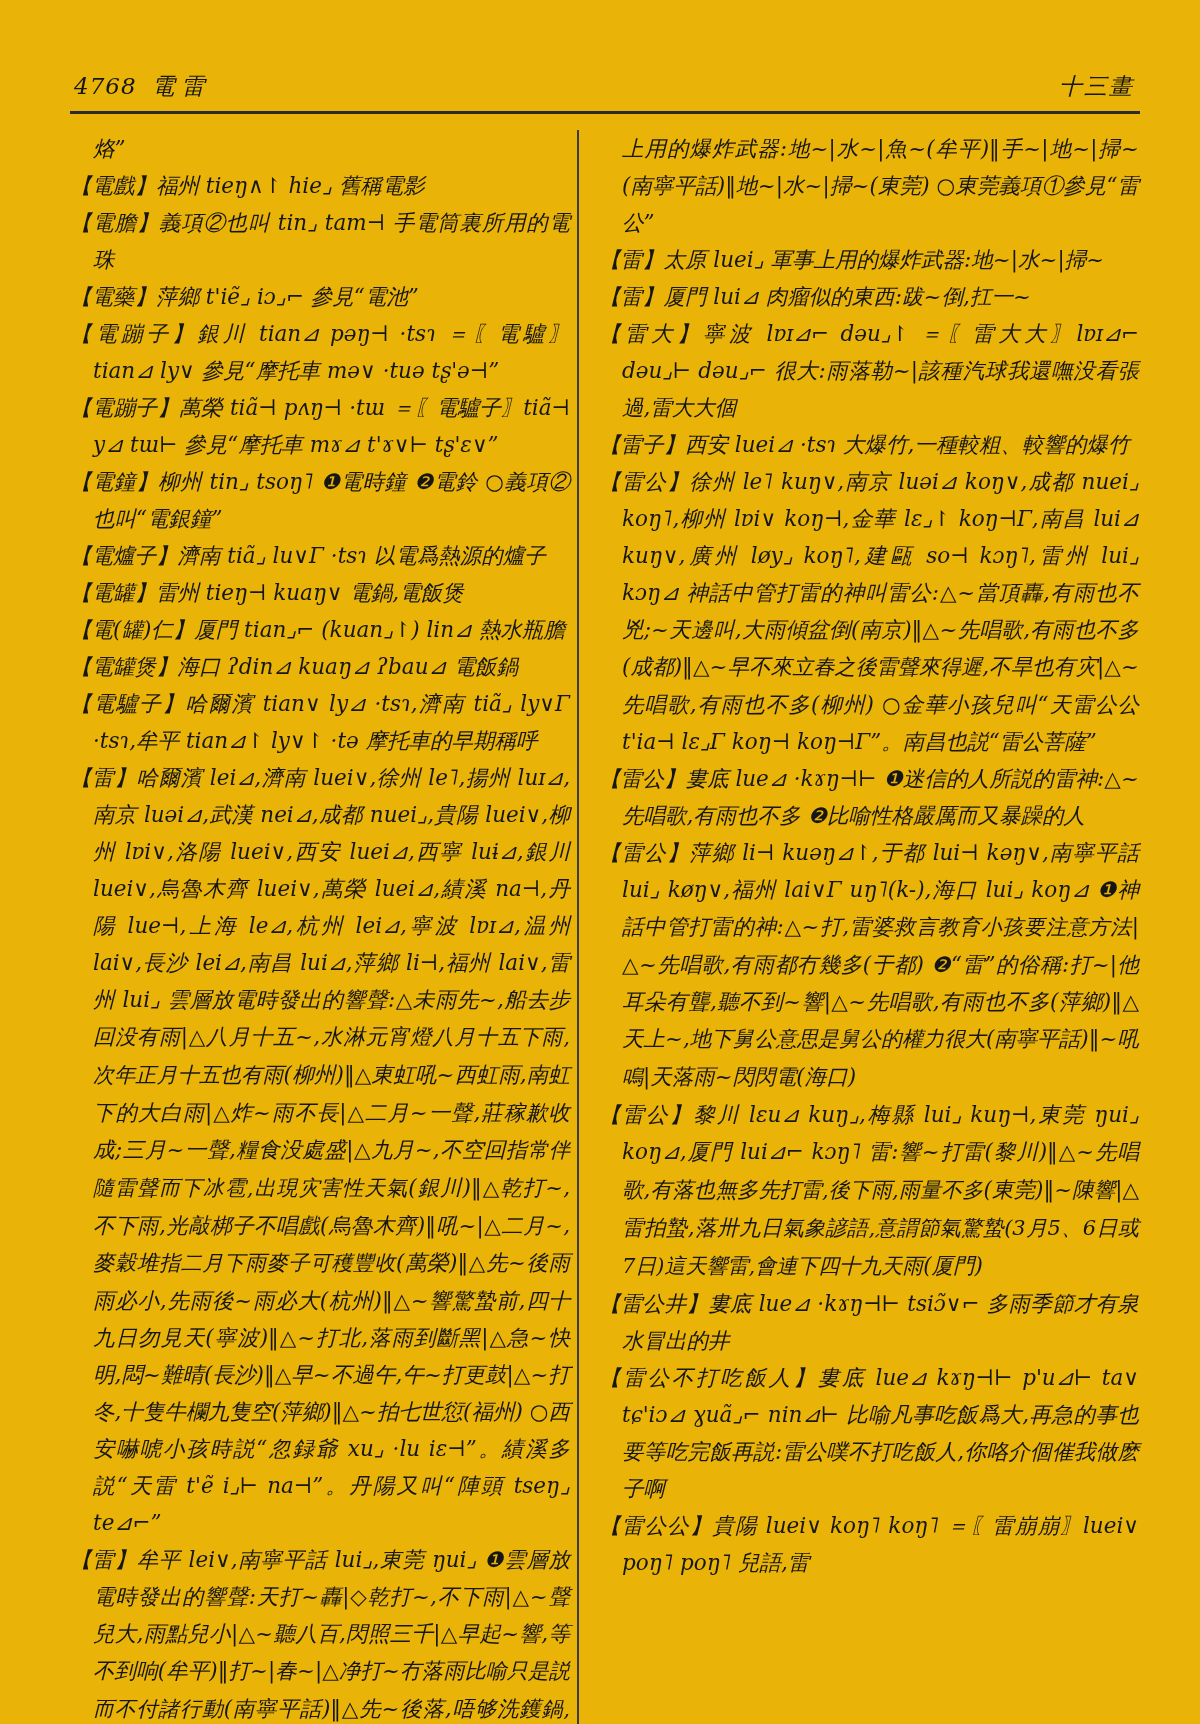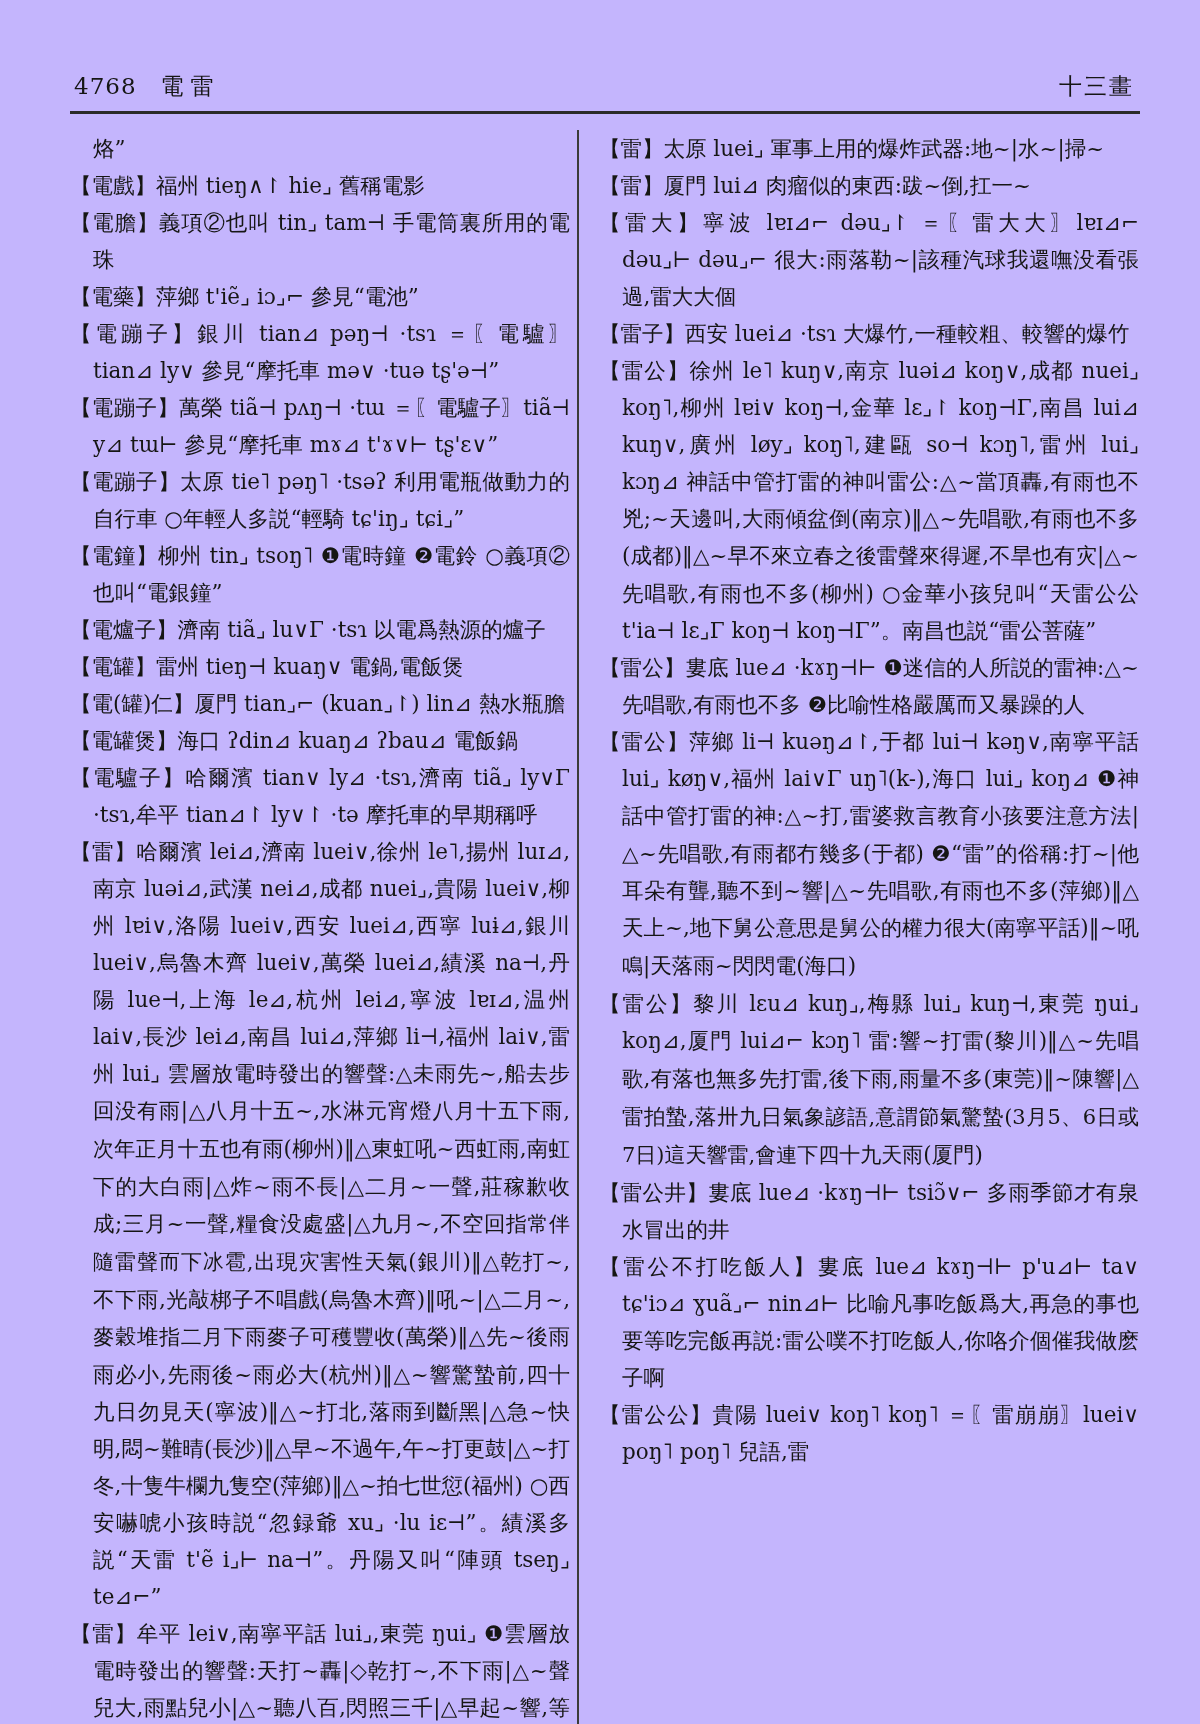--- a/index.html
+++ b/index.html
@@ -4,35 +4,36 @@
 <style>
   html,body{margin:0;padding:0;}
   body{
     width:1200px;height:1724px;
     background:#f3f2ee;
     font-family:"DejaVu Serif","Liberation Serif",serif;
   }
   .page{
     box-sizing:border-box;
     width:1200px;height:1724px;
-    background:#c4b5fd;
+    background:#eab308;
     color:#161614;
     padding:54px 60px 0 70px;
     overflow:hidden;
+    font-style:italic;
   }
   .page-header{
     display:flex;
     justify-content:space-between;
     align-items:baseline;
     font-size:23px;
     padding:0 6px 0 4px;
   }
   .header-left{display:flex;align-items:baseline;}
   .page-number{letter-spacing:1px;}
-  .running-head{margin-left:24px;letter-spacing:7px;}
+  .running-head{margin-left:15px;letter-spacing:7px;}
   .section-label{letter-spacing:2px;margin-top:17px;}
   .rule{
     border-top:3px solid #2b2b28;
     margin-top:9px;
   }
   .columns{
     display:flex;
     margin-top:16px;
     align-items:stretch;
   }
@@ -72,32 +73,32 @@
   <div class="rule"></div>
 
   <main class="columns">
     <section class="col col-left">
         <p class="entry cont"><span class="">烙”</span></p>
         <p class="entry"><span class="">【電戲】福州 tieŋ∧↾ hie⌟ 舊稱電影</span></p>
         <p class="entry"><span class="">【電膽】義項②也叫 tin⌟ tam⊣ 手電筒裏所用的電珠</span></p>
         <p class="entry"><span class="">【電藥】萍鄉 t'iẽ⌟ iɔ⌟⌐ 參見“電池”</span></p>
         <p class="entry"><span class="">【電蹦子】銀川 tian⊿ pəŋ⊣ ·tsɿ ＝〖電驢〗tian⊿ ly∨ 參見“摩托車 mə∨ ·tuə tʂ'ə⊣”</span></p>
         <p class="entry"><span class="">【電蹦子】萬榮 tiã⊣ pʌŋ⊣ ·tɯ ＝〖電驢子〗tiã⊣ y⊿ tɯ⊢ 參見“摩托車 mɤ⊿ t'ɤ∨⊢ tʂ'ɛ∨”</span></p>
-        <p class="entry"><span class="">【電蹦子】太原 tie˥ pəŋ˥ ·tsəʔ 利用電瓶做動力的自行車 ○年輕人多説“輕騎 tɕ'iŋ⌟ tɕi⌟”</span></p>
         <p class="entry"><span class="">【電鐘】柳州 tin⌟ tsoŋ˥ ❶電時鐘 ❷電鈴 ○義項②也叫“電銀鐘”</span></p>
         <p class="entry"><span class="">【電爐子】濟南 tiã⌟ lu∨Γ ·tsɿ 以電爲熱源的爐子</span></p>
         <p class="entry"><span class="">【電罐】雷州 tieŋ⊣ kuaŋ∨ 電鍋,電飯煲</span></p>
         <p class="entry"><span class="">【電(罐)仁】厦門 tian⌟⌐ (kuan⌟↾) lin⊿ 熱水瓶膽</span></p>
         <p class="entry"><span class="">【電罐煲】海口 ʔdin⊿ kuaŋ⊿ ʔbau⊿ 電飯鍋</span></p>
         <p class="entry"><span class="">【電驢子】哈爾濱 tian∨ ly⊿ ·tsɿ,濟南 tiã⌟ ly∨Γ ·tsɿ,牟平 tian⊿↾ ly∨↾ ·tə 摩托車的早期稱呼</span></p>
         <p class="entry"><span class="">【雷】哈爾濱 lei⊿,濟南 luei∨,徐州 le˥,揚州 luɪ⊿,南京 luəi⊿,武漢 nei⊿,成都 nuei⌟,貴陽 luei∨,柳州 lɐi∨,洛陽 luei∨,西安 luei⊿,西寧 luɨ⊿,銀川 luei∨,烏魯木齊 luei∨,萬榮 luei⊿,績溪 na⊣,丹陽 lue⊣,上海 le⊿,杭州 lei⊿,寧波 lɐɪ⊿,温州 lai∨,長沙 lei⊿,南昌 lui⊿,萍鄉 li⊣,福州 lai∨,雷州 lui⌟ 雲層放電時發出的響聲:△未雨先~,船去步回</span><span class="small">没有雨</span><span class="">|△八月十五~,水淋元宵燈</span><span class="small">八月十五下雨,次年正月十五也有雨</span><span class="">(柳州)‖△東虹吼~西虹雨,南虹下的大白雨|△炸~雨不長|△二月~一聲,莊稼歉收成;三月~一聲,糧食没處盛|△九月~,不空回</span><span class="small">指常伴隨雷聲而下冰雹,出現灾害性天氣</span><span class="">(銀川)‖△乾打~,不下雨,光敲梆子不唱戲(烏魯木齊)‖吼~|△二月~,麥穀堆</span><span class="small">指二月下雨麥子可穫豐收</span><span class="">(萬榮)‖△先~後雨雨必小,先雨後~雨必大(杭州)‖△~響驚蟄前,四十九日勿見天(寧波)‖△~打北,落雨到斷黑|△急~快明,悶~難晴(長沙)‖△早~不過午,午~打更鼓|△~打冬,十隻牛欄九隻空(萍鄉)‖△~拍七世愆(福州) ○西安嚇唬小孩時説“忽録爺 xu⌟ ·lu iɛ⊣”。績溪多説“天雷 t'ẽ i⌟⊢ na⊣”。丹陽又叫“陣頭 tseŋ⌟ te⊿⌐”</span></p>
         <p class="entry"><span class="">【雷】牟平 lei∨,南寧平話 lui⌟,東莞 ŋui⌟ ❶雲層放電時發出的響聲:天打~轟|◇乾打~,不下雨|△~聲兒大,雨點兒小|△~聽八百,閃照三千|△早起~響,等不到响(牟平)‖打~|春~|△净打~冇落雨</span><span class="small">比喻只是説而不付諸行動</span><span class="">(南寧平話)‖△先~後落,唔够洗鑊</span><span class="small">鍋,先打雷,後下雨,雨量不大</span></p>
       </section>
     <div class="divider"></div>
     <section class="col col-right">
+        <p class="entry cont"><span class="">上用的爆炸武器:地~|水~|魚~(牟平)‖手~|地~|掃~(南寧平話)‖地~|水~|掃~(東莞) ○東莞義項①參見“雷公”</span></p>
         <p class="entry"><span class="">【雷】太原 luei⌟ 軍事上用的爆炸武器:地~|水~|掃~</span></p>
         <p class="entry"><span class="">【雷】厦門 lui⊿ 肉瘤似的東西:跋~倒,扛一~</span></p>
         <p class="entry"><span class="">【雷大】寧波 lɐɪ⊿⌐ dəu⌟↾ ＝〖雷大大〗lɐɪ⊿⌐ dəu⌟⊢ dəu⌟⌐ 很大:雨落勒~|該種汽球我還嘸没看張過,雷大大個</span></p>
         <p class="entry"><span class="">【雷子】西安 luei⊿ ·tsɿ 大爆竹,一種較粗、較響的爆竹</span></p>
         <p class="entry"><span class="">【雷公】徐州 le˥ kuŋ∨,南京 luəi⊿ koŋ∨,成都 nuei⌟ koŋ˥,柳州 lɐi∨ koŋ⊣,金華 lɛ⌟↾ koŋ⊣Γ,南昌 lui⊿ kuŋ∨,廣州 løy⌟ koŋ˥,建甌 so⊣ kɔŋ˥,雷州 lui⌟ kɔŋ⊿ 神話中管打雷的神叫雷公:△~當頂轟,有雨也不兇;~天邊叫,大雨傾盆倒(南京)‖△~先唱歌,有雨也不多(成都)‖△~早不來</span><span class="small">立春之後雷聲來得遲</span><span class="">,不旱也有灾|△~先唱歌,有雨也不多(柳州) ○金華小孩兒叫“天雷公公 t'ia⊣ lɛ⌟Γ koŋ⊣ koŋ⊣Γ”。南昌也説“雷公菩薩”</span></p>
         <p class="entry"><span class="">【雷公】婁底 lue⊿ ·kɤŋ⊣⊢ ❶迷信的人所説的雷神:△~先唱歌,有雨也不多 ❷比喻性格嚴厲而又暴躁的人</span></p>
         <p class="entry"><span class="">【雷公】萍鄉 li⊣ kuəŋ⊿↾,于都 lui⊣ kəŋ∨,南寧平話 lui⌟ køŋ∨,福州 lai∨Γ uŋ˥(k-),海口 lui⌟ koŋ⊿ ❶神話中管打雷的神:△~打,雷婆救</span><span class="small">言教育小孩要注意方法</span><span class="">|△~先唱歌,有雨都冇幾多(于都) ❷“雷”的俗稱:打~|他耳朵有聾,聽不到~響|△~先唱歌,有雨也不多(萍鄉)‖△天上~,地下舅公</span><span class="small">意思是舅公的權力很大</span><span class="">(南寧平話)‖~吼</span><span class="small">鳴</span><span class="">|天落雨~閃</span><span class="small">閃電</span><span class="">(海口)</span></p>
         <p class="entry"><span class="">【雷公】黎川 lɛu⊿ kuŋ⌟,梅縣 lui⌟ kuŋ⊣,東莞 ŋui⌟ koŋ⊿,厦門 lui⊿⌐ kɔŋ˥ 雷:響~</span><span class="small">打雷</span><span class="">(黎川)‖△~先唱歌,有落也無多</span><span class="small">先打雷,後下雨,雨量不多</span><span class="">(東莞)‖~陳</span><span class="small">響</span><span class="">|△雷拍蟄,落卅九日</span><span class="small">氣象諺語,意謂節氣驚蟄(3月5、6日或7日)這天響雷,會連下四十九天雨</span><span class="">(厦門)</span></p>
         <p class="entry"><span class="">【雷公井】婁底 lue⊿ ·kɤŋ⊣⊢ tsiɔ̃∨⌐ 多雨季節才有泉水冒出的井</span></p>
         <p class="entry"><span class="">【雷公不打吃飯人】婁底 lue⊿ kɤŋ⊣⊢ p'u⊿⊢ ta∨ tɕ'iɔ⊿ ɣuã⌟⌐ nin⊿⊢ 比喻凡事吃飯爲大,再急的事也要等吃完飯再説:雷公噗不打吃飯人,你咯介個催我做麽子啊</span></p>

